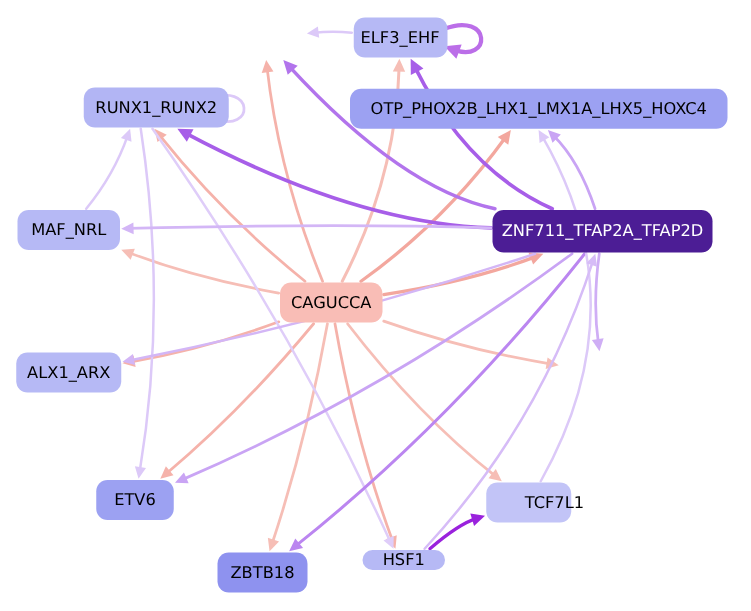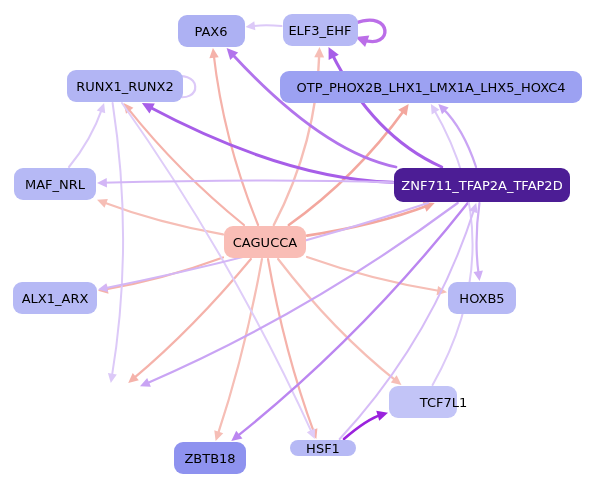--- a/index.html
+++ b/index.html
@@ -161,26 +161,25 @@
       <g>
         <path d="M 339.68871245608756 439 Q 432.71613240860495 338.66310681238303 474.5044434666112 208.37053807866081" fill="none" stroke="#d6bcf7" stroke-width="2" stroke-linecap="round"></path>
         <polygon points="476.2269186465933,203 477.64113046612204,213.3252121009452 469.07112289379097,210.57658149459084" fill="#d6bcf7"></polygon>
       </g>
       <g>
         <path d="M 343.9368437518279 439 Q 367.2169750027341 418.98540909588024 381.8469184288374 414.5307282291806" fill="none" stroke="#9a22dd" stroke-width="2.6" stroke-linecap="round"></path>
         <polygon points="388,412.65717247110473 379.25664178195757,420.74470528841 376.23308631416717,410.8148255140524" fill="#9a22dd"></polygon>
       </g>
     </svg>
   <div id="nodes-layer">
-      <div class="node" style="left: 177.5px; top: 15px; width: 67px; height: 32px; background: rgb(173, 177, 243); color: rgb(0, 0, 0);">PAX6</div>
       <div class="node" style="left: 282.5px; top: 14px; width: 75px; height: 32px; background: rgb(182, 185, 245); color: rgb(0, 0, 0);">ELF3_EHF</div>
       <div class="node" style="left: 52px; top: 70px; width: 116px; height: 32px; background: rgb(178, 181, 244); color: rgb(0, 0, 0); margin-left: 15px;">RUNX1_RUNX2</div>
       <div class="node" style="left: 280px; top: 71px; width: 302px; height: 32px; background: rgb(156, 161, 242); color: rgb(0, 0, 0);">OTP_PHOX2B_LHX1_LMX1A_LHX5_HOXC4</div>
       <div class="node" style="left: 14px; top: 168px; width: 82px; height: 32px; background: rgb(182, 185, 245); color: rgb(0, 0, 0);">MAF_NRL</div>
       <div class="node" style="left: 394px; top: 168px; width: 176px; height: 34px; background: #4c1d95; color: rgb(255, 255, 255);">ZNF711_TFAP2A_TFAP2D</div>
       <div class="node" style="left: 224px; top: 226px; width: 82px; height: 32px; background: rgb(249, 189, 182); color: rgb(0, 0, 0);">CAGUCCA</div>
       <div class="node" style="left: 13px; top: 282px; width: 84px; height: 32px; background: rgb(182, 185, 245); color: rgb(0, 0, 0);">ALX1_ARX</div>
-      <div class="node" style="left: 448px; top: 282px; width: 68px; height: 32px; background: rgb(182, 185, 245); color: rgb(0, 0, 0);">HOXB5</div>
+      <div class="node" style="left: 77px; top: 384px; width: 62px; height: 32px; background: rgb(156, 161, 242); color: rgb(0, 0, 0);">ETV6</div>
       <div class="node" style="left: 389px; top: 386px; width: 68px; height: 32px; background: rgb(194, 196, 247); color: rgb(0, 0, 0); padding-left: 41px;">TCF7L1</div>
       <div class="node" style="left: 174px; top: 442px; width: 72px; height: 32px; background: rgb(142, 146, 239); color: rgb(0, 0, 0);">ZBTB18</div>
       <div class="node" style="left: 290px; top: 440px; width: 66px; height: 16px; background: rgb(182, 185, 245); color: rgb(0, 0, 0);">HSF1</div>
     </div>
 </div>
 
 </body></html>

